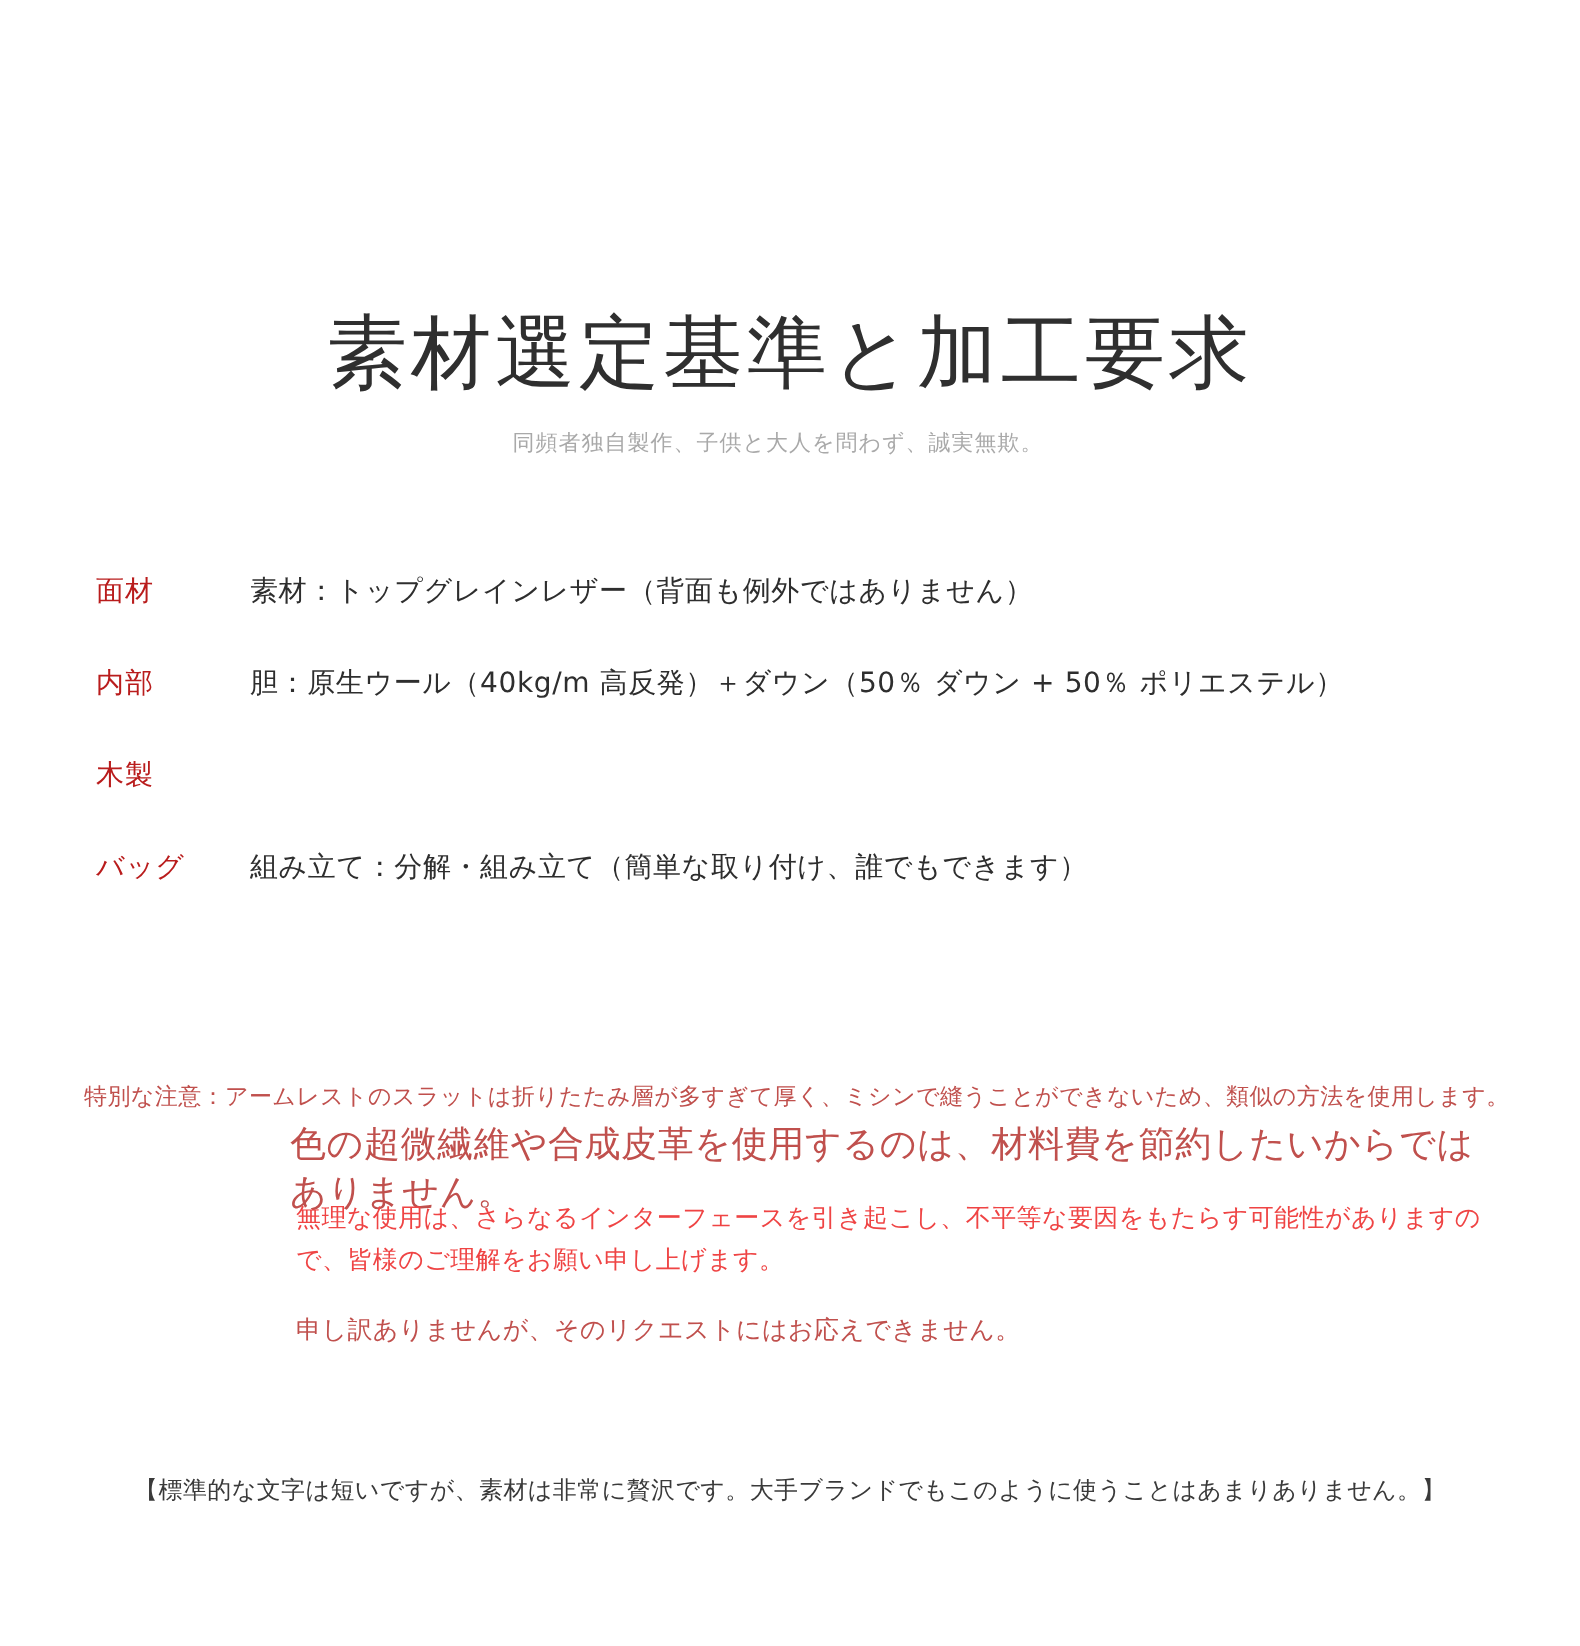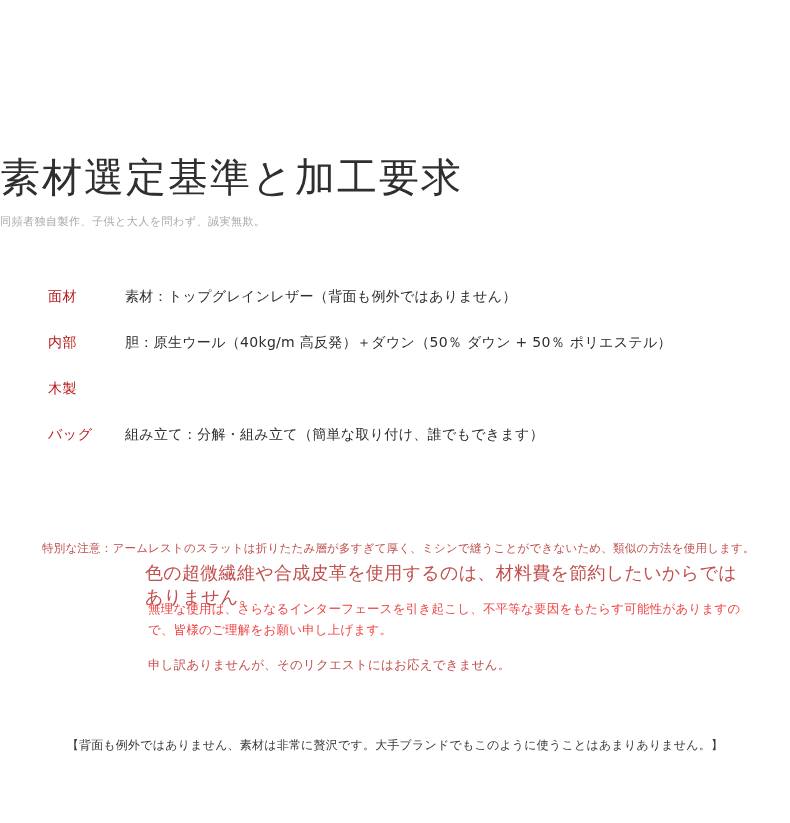--- a/index.html
+++ b/index.html
@@ -20,21 +20,21 @@
     height: 823px;
     box-sizing: border-box;
   }
 
   
   .title-block {
     position: absolute;
     top: 152px;
     left: 0;
     width: 790px;
-    text-align: left;
+    text-align: center;
   }
   .doc-title {
     font-size: 40px;
     line-height: 50px;
     letter-spacing: 2px;
     font-weight: 400;
     color: #2f2f2f;
     margin: 0;
   }
   .doc-subtitle {
@@ -164,15 +164,15 @@
   </div>
 
   <div class="notice-special">特別な注意：アームレストのスラットは折りたたみ層が多すぎて厚く、ミシンで縫うことができないため、類似の方法を使用します。</div>
 
   <div class="notice-main">色の超微繊維や合成皮革を使用するのは、材料費を節約したいからではありません。</div>
 
   <div class="notice-sub">無理な使用は、さらなるインターフェースを引き起こし、不平等な要因をもたらす可能性がありますので、皆様のご理解をお願い申し上げます。</div>
 
   <div class="notice-apology">申し訳ありませんが、そのリクエストにはお応えできません。</div>
 
-  <div class="footer-note">【背面も例外ではありません、素材は非常に贅沢です。大手ブランドでもこのように使うことはあまりありません。】</div>
+  <div class="footer-note">【標準的な文字は短いですが、素材は非常に贅沢です。大手ブランドでもこのように使うことはあまりありません。】</div>
 
 </div>
 
 </body></html>

